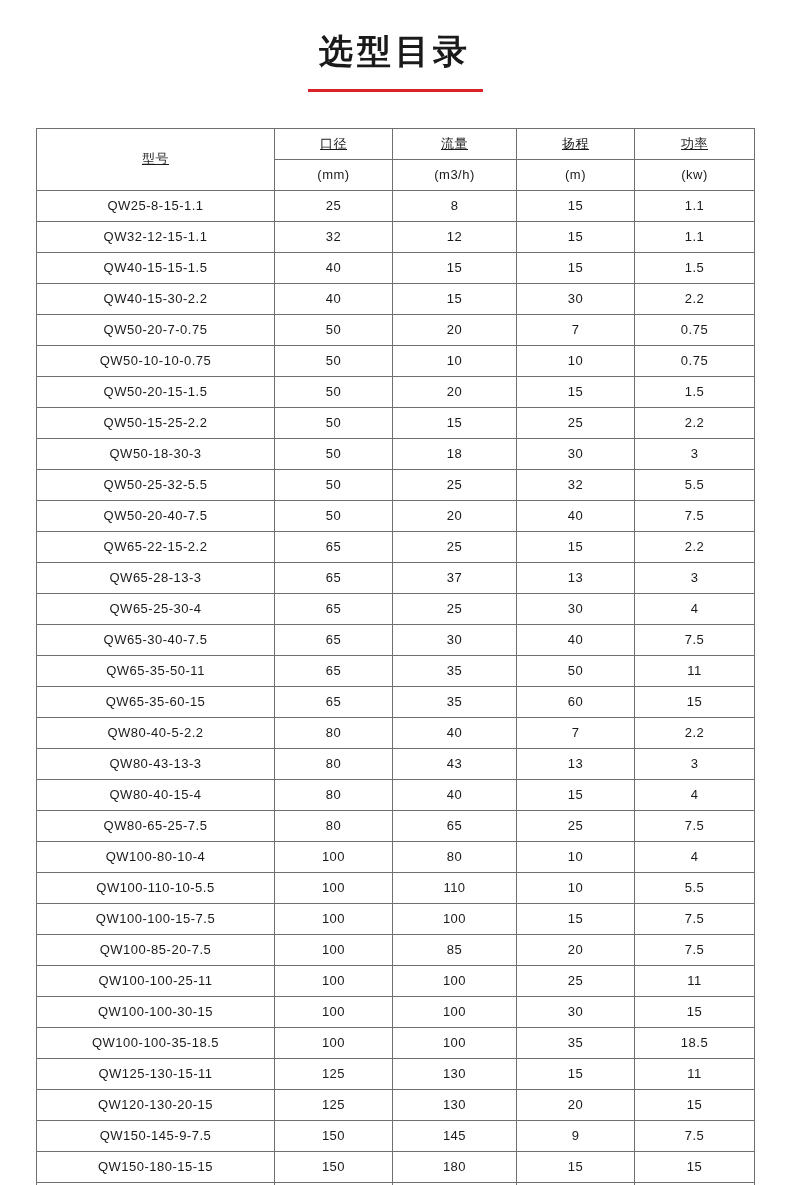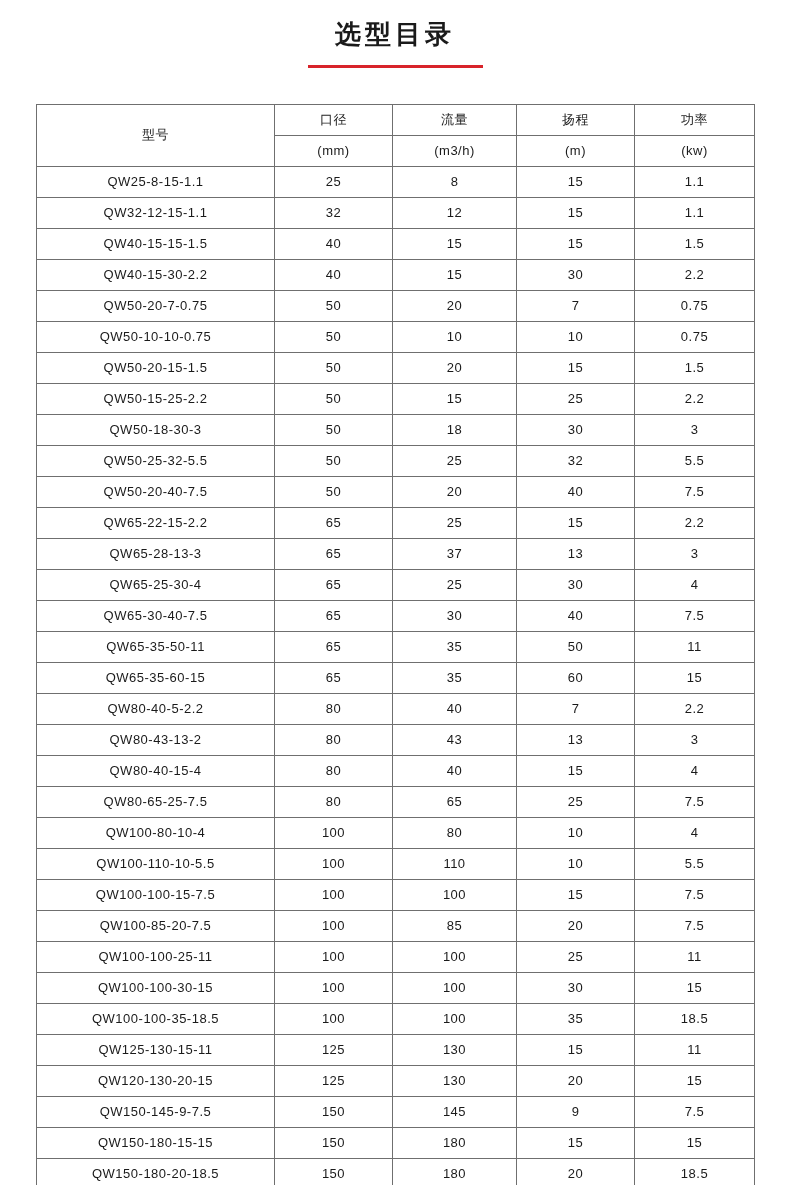--- a/index.html
+++ b/index.html
@@ -17,26 +17,26 @@
   }
   .page {
     width: 790px;
     position: relative;
   }
   .title-block {
     text-align: center;
     padding-top: 14px;
   }
   .page-title {
-    font-size: 26px;
+    font-size: 34px;
     font-weight: bold;
     letter-spacing: 4px;
     color: #1a1a1a;
     line-height: 1.25;
-    margin: 4px;
+    margin: 16px;
   }
   .title-rule {
     width: 175px;
     height: 3px;
     background: #d8232a;
     margin: 14px auto 0 auto;
   }
   .table-wrap {
     padding: 0 36px;
     margin-top: 36px;
@@ -57,20 +57,21 @@
     letter-spacing: 0.5px;
     color: #1a1a1a;
   }
   table.spec col.c0 { width: 238px; }
   table.spec col.c1 { width: 118px; }
   table.spec col.c2 { width: 124px; }
   table.spec col.c3 { width: 118px; }
   table.spec col.c4 { width: 120px; }
   .hdr-name {
     font-size: 14px;
+    text-decoration: underline;
   }
   .hdr-unit {
     font-size: 13px;
   }
   td.model {
     letter-spacing: 0.6px;
   }
 </style>
 </head>
 <body>
@@ -227,21 +228,21 @@
             <td>15</td>
           </tr>
           <tr>
             <td class="model">QW80-40-5-2.2</td>
             <td>80</td>
             <td>40</td>
             <td>7</td>
             <td>2.2</td>
           </tr>
           <tr>
-            <td class="model">QW80-43-13-2</td>
+            <td class="model">QW80-43-13-3</td>
             <td>80</td>
             <td>43</td>
             <td>13</td>
             <td>3</td>
           </tr>
           <tr>
             <td class="model">QW80-40-15-4</td>
             <td>80</td>
             <td>40</td>
             <td>15</td>

